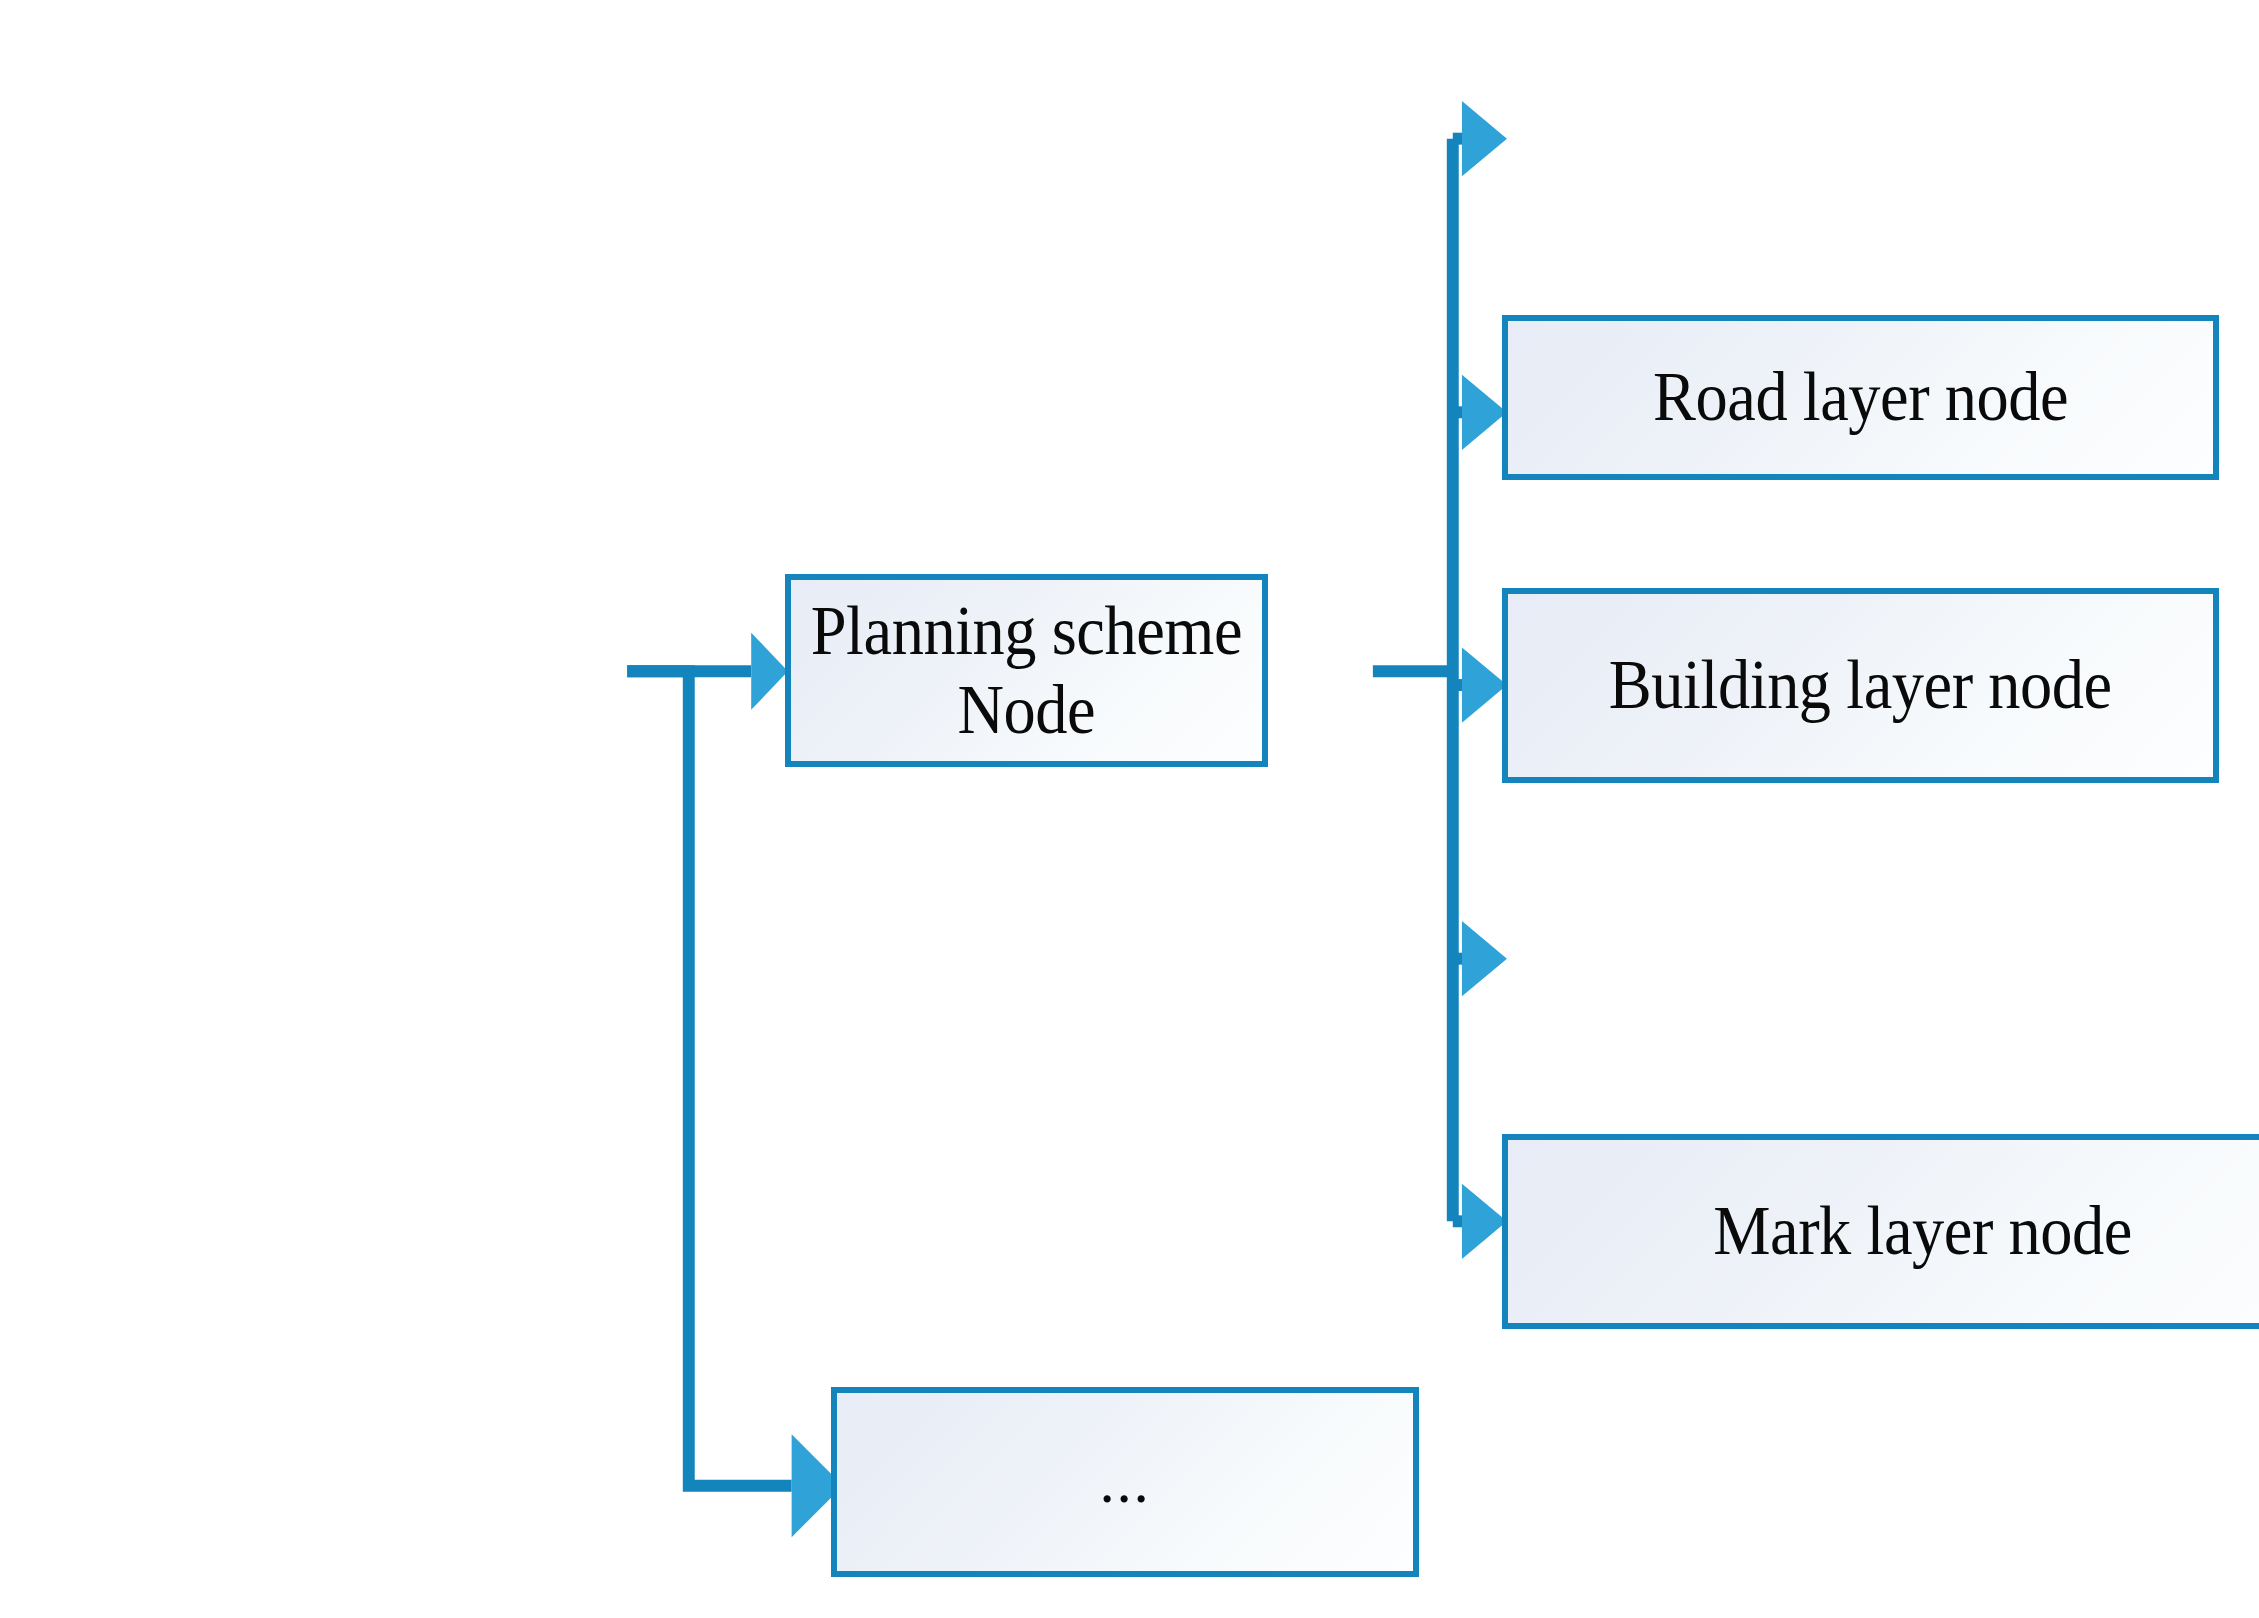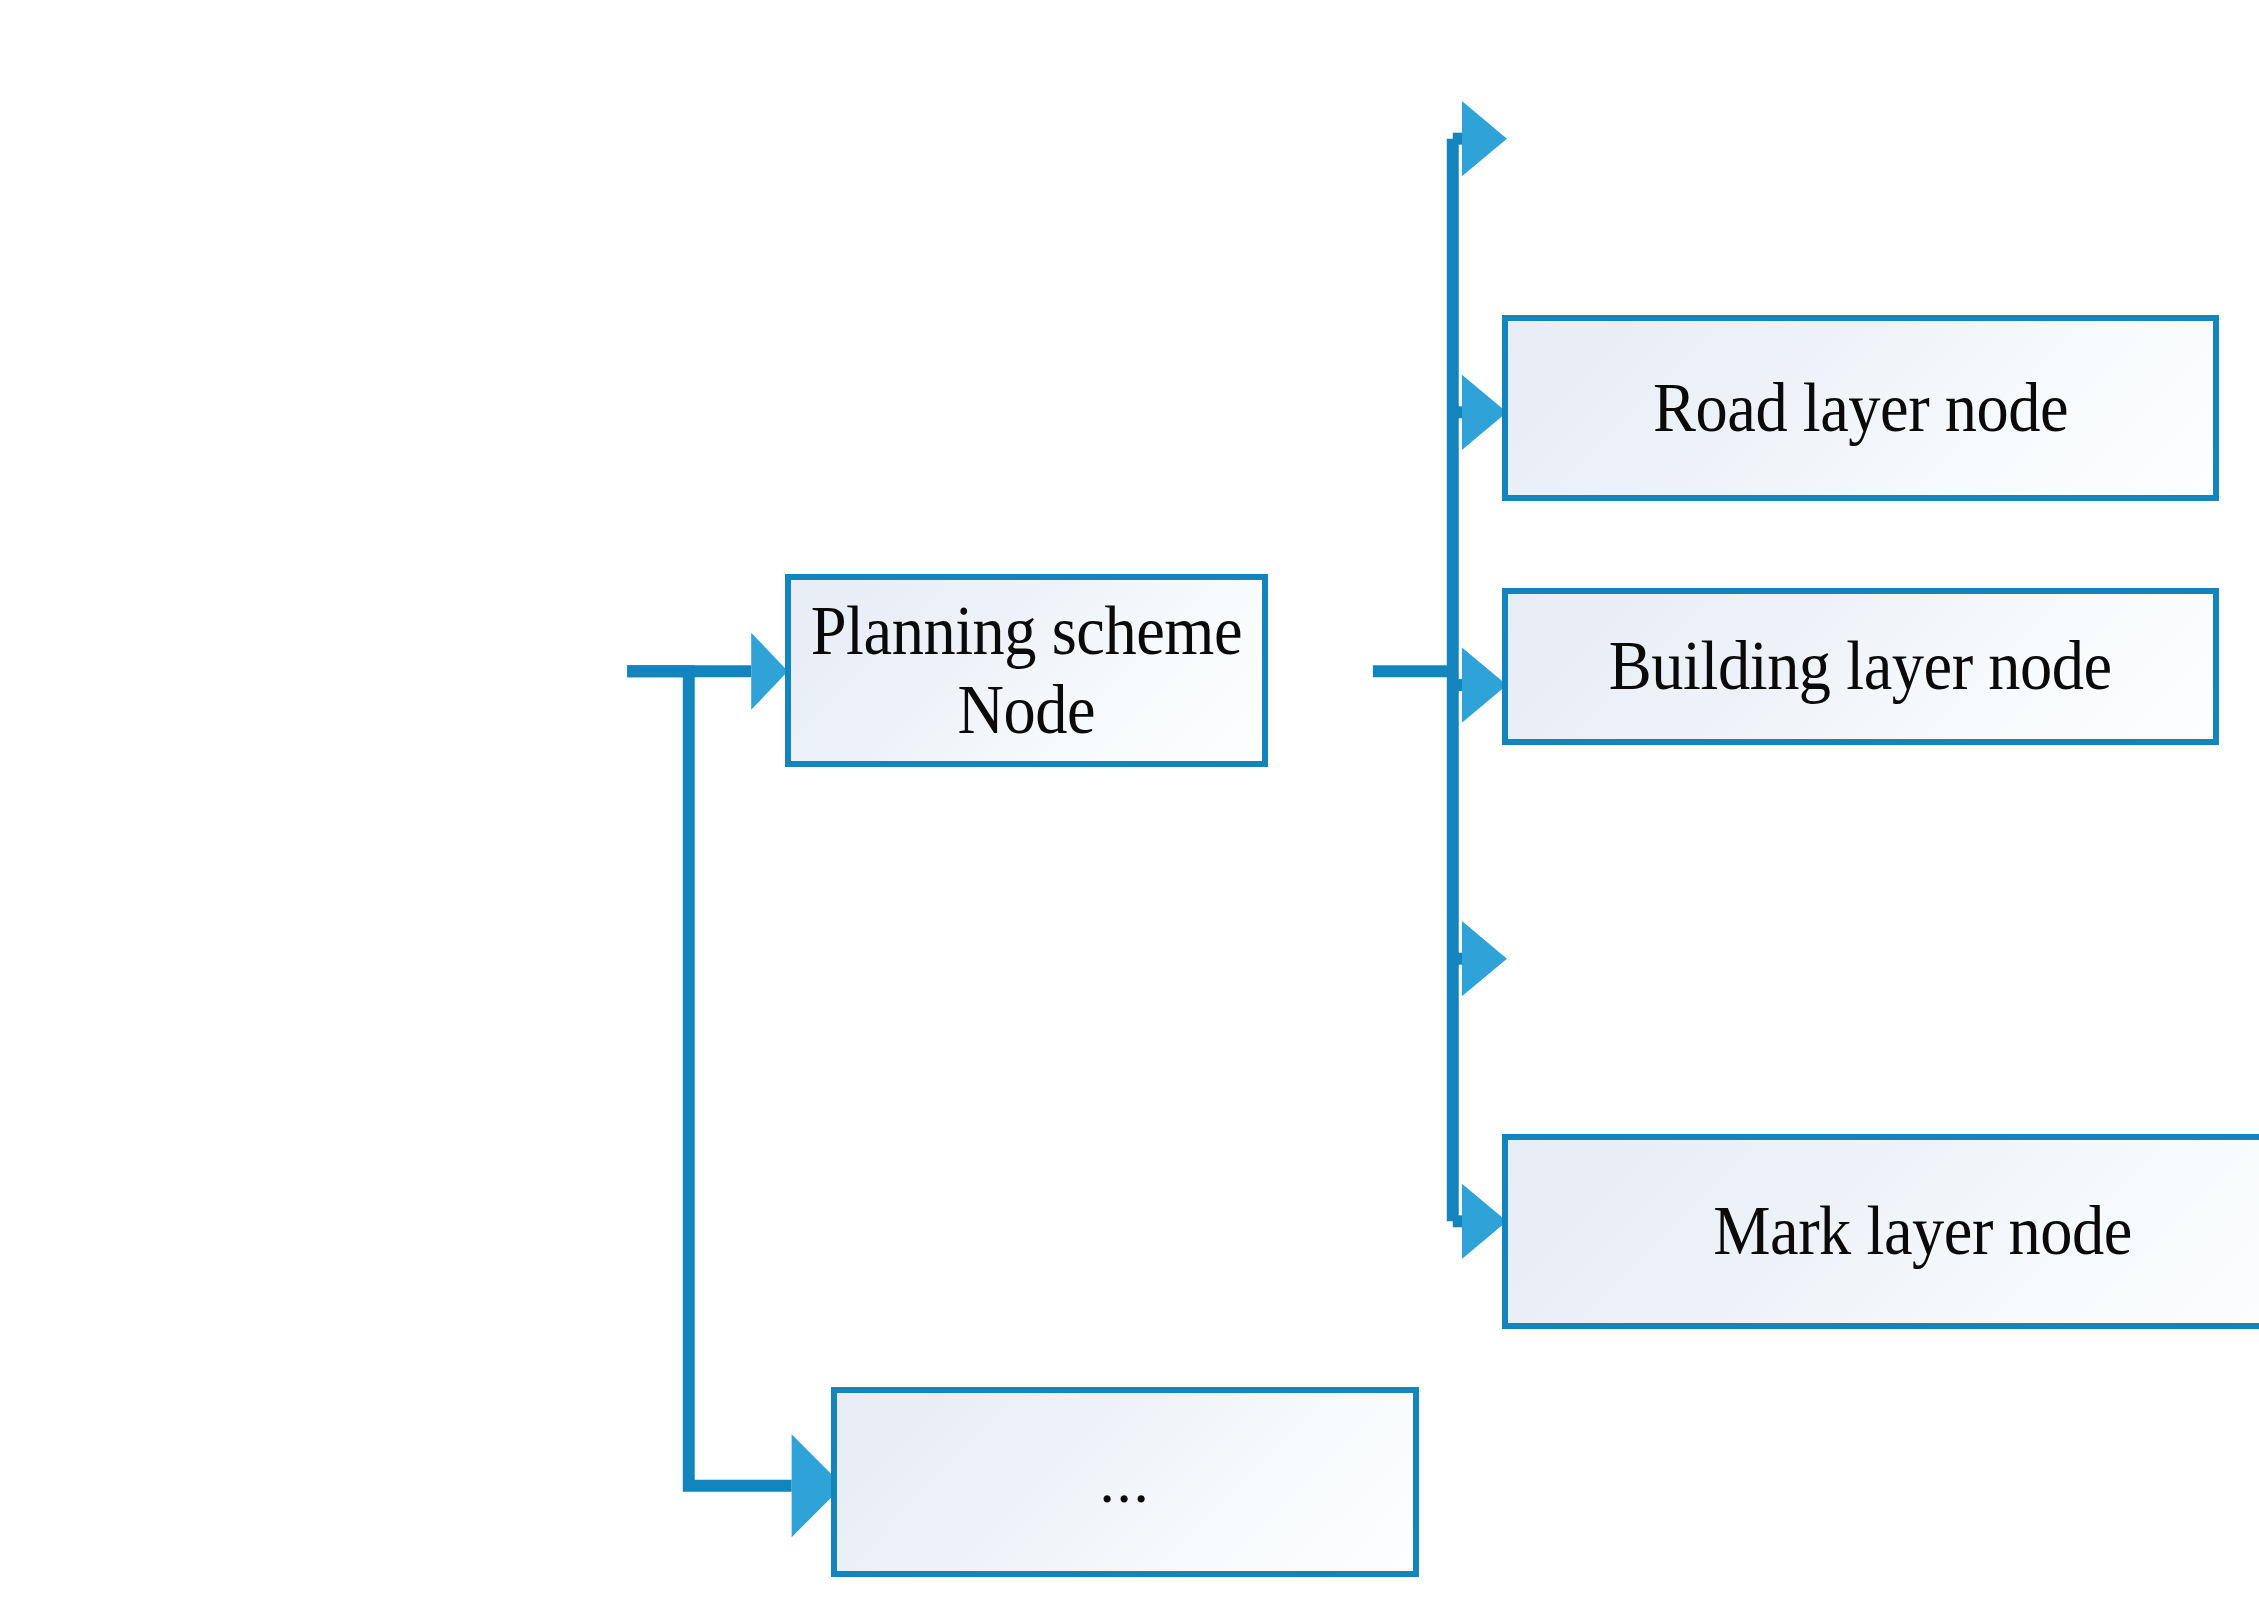--- a/index.html
+++ b/index.html
@@ -50,22 +50,22 @@
   }
   .node-label.ellipsis-label {
     font-size: 61px;
     letter-spacing: 1.8px;
     transform: none;
   }
   
   #node-project      { left: 26px;   top: 574px;  width: 601px;  height: 195px; }
   #node-planning     { left: 785px;  top: 574px;  width: 483px;  height: 193px; }
   #node-boundary     { left: 1502px; top: 41px;   width: 717px;  height: 195px; }
-  #node-road         { left: 1502px; top: 315px;  width: 717px;  height: 186px; }
-  #node-building     { left: 1502px; top: 588px;  width: 717px;  height: 157px; }
+  #node-road         { left: 1502px; top: 315px;  width: 717px;  height: 165px; }
+  #node-building     { left: 1502px; top: 588px;  width: 717px;  height: 195px; }
   #node-landuse      { left: 1502px; top: 861px;  width: 717px;  height: 195px; }
   #node-mark         { left: 1502px; top: 1134px; width: 842px;  height: 195px; }
   #node-ellipsis     { left: 831px;  top: 1387px; width: 588px;  height: 190px; }
 </style>
 </head>
 <body>
 
 <div id="diagram-root">
 
   <svg id="connector-layer" viewBox="0 0 2461 1762" width="2260" height="1618" xmlns="http://www.w3.org/2000/svg">

